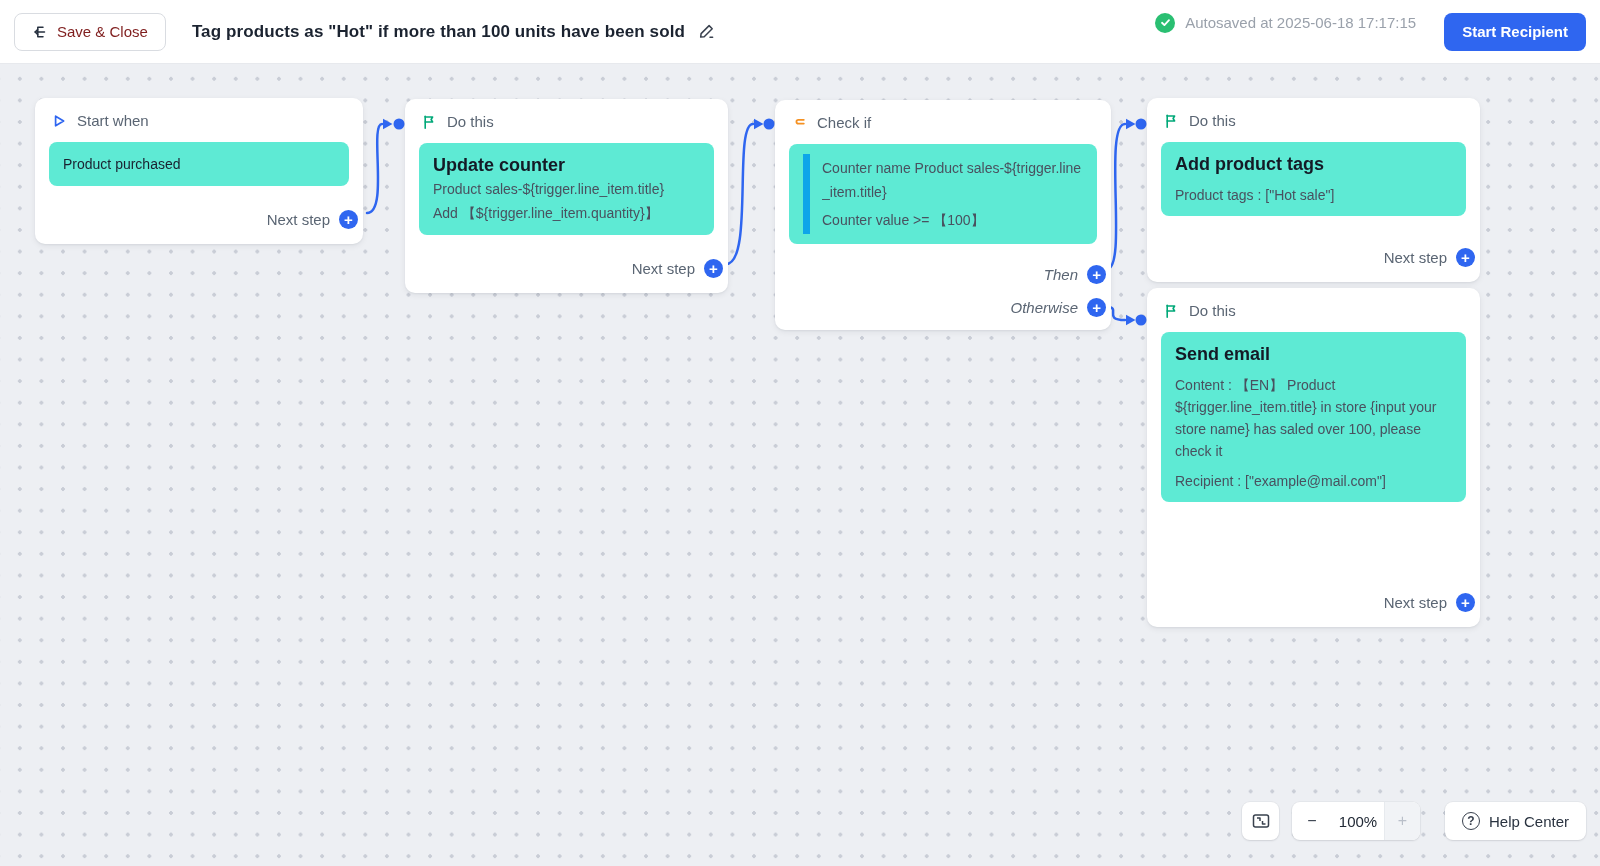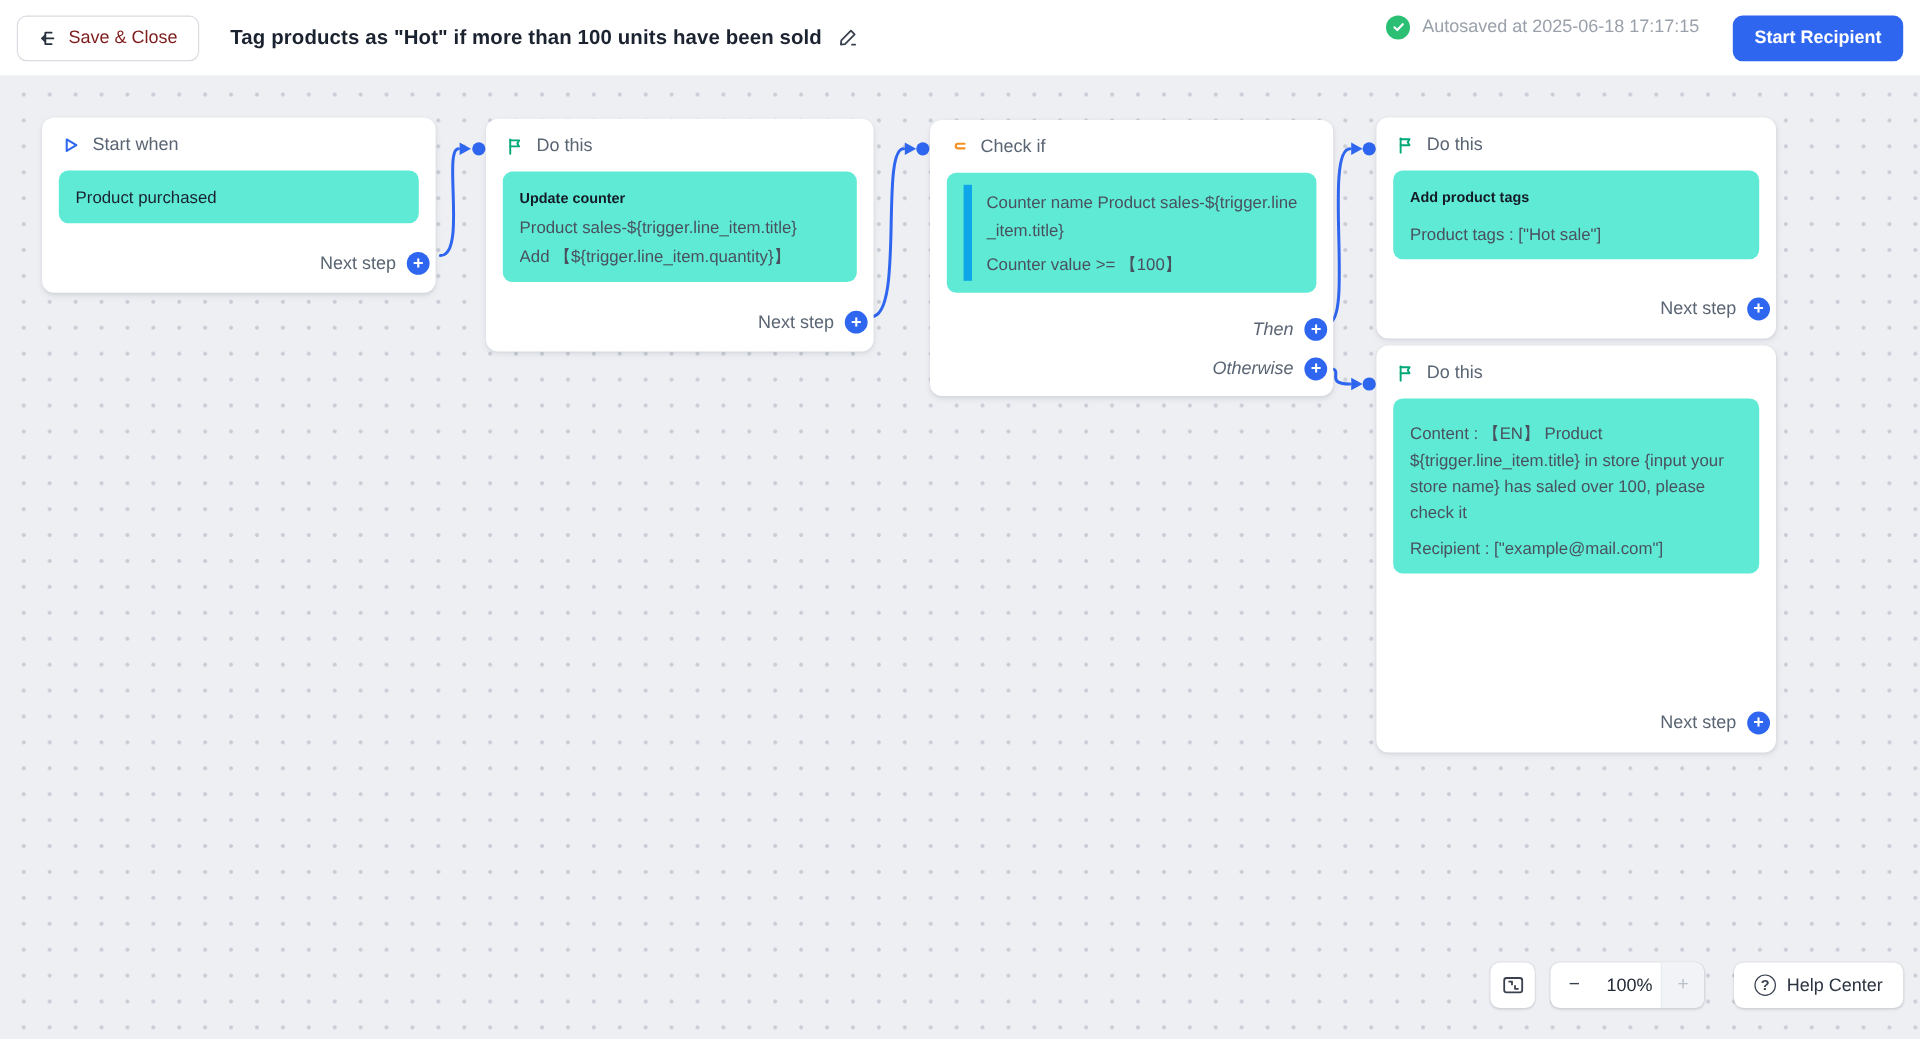--- a/index.html
+++ b/index.html
@@ -34,21 +34,21 @@
   #card-trigger { left:35px;   top:34px;  width:328px; height:146px; }
   #card-counter { left:405px;  top:35px;  width:323px; height:194px; }
   #card-check   { left:775px;  top:36px;  width:336px; height:230px; }
   #card-tags    { left:1147px; top:34px;  width:333px; height:184px; }
   #card-email   { left:1147px; top:224px; width:333px; height:339px; }
 
   .card-header { display:flex; align-items:center; gap:10px; padding:14px 16px 0;
     color:#5a6573; font-size:15px; }
   .card-box { margin:13px 14px 0; background:#5eead4; border-radius:8px; padding:10px 14px;
     font-size:14px; color:#49515f; line-height:22px; cursor:pointer; }
-  .box-title { font-size:12px; font-weight:600; color:#141a26; line-height:24px; }
+  .box-title { font-size:18px; font-weight:600; color:#141a26; line-height:24px; }
   .box-line { line-height:24px; white-space:nowrap; overflow:hidden; }
   .box-para { margin-top:8px; line-height:22px; }
   .check-inner { border-left:7px solid #0ea5e9; padding:2px 0 2px 12px; }
   .break-all { word-break:break-all; white-space:normal; }
   .card-footer { margin-top:auto; display:flex; align-items:center; justify-content:flex-end;
     gap:9px; padding:8px 5px 15px 16px; color:#5a6573; font-size:15px; }
   .branch-footer { margin-top:auto; display:flex; flex-direction:column; gap:14px; padding-bottom:13px;font-style:italic; }
   .branch-row { display:flex; align-items:center; justify-content:flex-end; gap:9px;
     padding-right:5px; color:#5a6573; font-size:15px; }
   .plus-btn { width:19px; height:19px; border-radius:50%; background:#2f66f0; color:#fff;
@@ -217,20 +217,21 @@
     <div class="card-header">
       <span style="display:flex">
         <svg width="16" height="16" viewBox="0 0 16 16" fill="none" stroke="#00a878" stroke-width="1.6" stroke-linecap="round" stroke-linejoin="round">
             <path d="M4.2 14.2 V2.3"></path>
             <path d="M4.2 3 H11.6 L10.1 5.5 L11.6 8 H4.2"></path>
           </svg>
       </span>
       <span>Do this</span>
     </div>
     <div class="card-box">
+      <div class="box-title">Send email</div>
       <div class="box-para">Content : 【EN】 Product ${trigger.line_item.title} in store {input your store name} has saled over 100, please check it</div>
       <div class="box-para">Recipient : ["example@mail.com"]</div>
     </div>
     <div class="card-footer">
       <span>Next step</span>
       <span class="plus-btn">+</span>
     </div>
   </div>
 
   <div class="ctl fit-btn">

